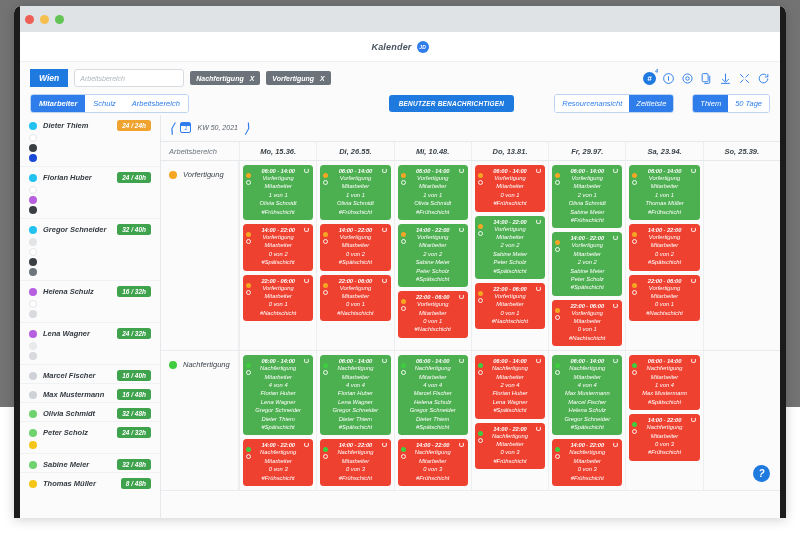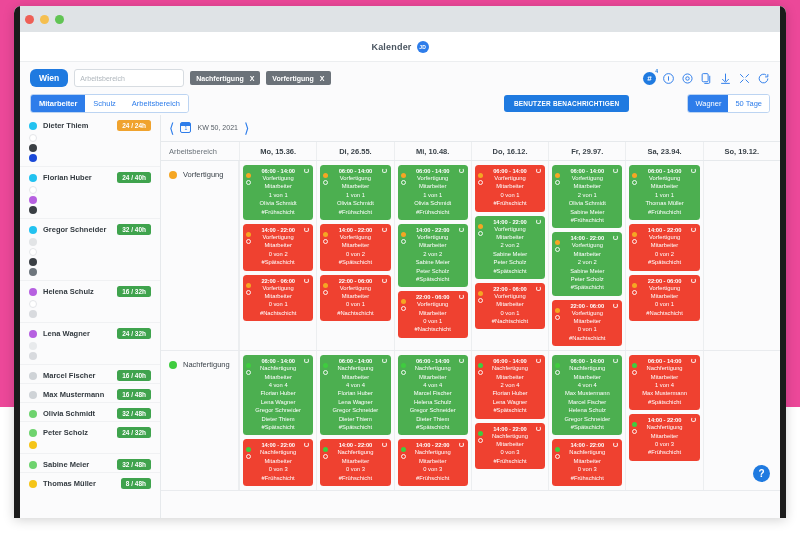--- a/index.html
+++ b/index.html
@@ -2,21 +2,21 @@
 <html><head>
 <meta charset="utf-8">
 <style>
   * { box-sizing: border-box; margin: 0; padding: 0; }
   body {
     width: 800px; height: 533px;
     background: #ffffff;
     font-family: "Liberation Sans", sans-serif;
     overflow: hidden;
   }
-  .screen { position: relative; width: 800px; height: 407px; background:#ec4899; }
+  .screen { position: relative; width: 800px; height: 407px; background:#737373;font-style:italic; }
 
   
   .window {
     position: absolute; left: 14px; top: 6px;
     width: 772px; height: 512px;
     background: #dfe3e6;
     border-radius: 7px 7px 0 0;
     box-shadow: 0 2px 12px rgba(0,0,0,.18);
     overflow: hidden;
   }
@@ -32,21 +32,21 @@
   
   .appheader { height:30px; background:#fff; display:flex; align-items:center; justify-content:center;
                border-bottom:1px solid #eceef0; position:relative; }
   .app-title { font-size:9px; color:#4a5560; font-weight:600; letter-spacing:.2px; }
   .avatar-badge { width:12px; height:12px; border-radius:50%; background:#2e7dea; margin-left:5px;
                   display:inline-flex; align-items:center; justify-content:center;
                   font-size:5px; color:#fff; font-weight:700; }
 
   
   .filterbar { display:flex; align-items:center; padding:7px 10px 4px 10px; gap:6px; }
-  .chip-city { background:#1f7ae0; color:#fff; font-size:8.5px; font-weight:700; padding:4px 9px; border-radius:6px; }
+  .chip-city { background:#1f7ae0; color:#fff; font-size:8.5px; font-weight:700; padding:4px 9px; border-radius:0; }
   .ab-input { width:110px; height:18px; border:1px solid #d7dce1; border-radius:3px; background:#fff;
               font-size:7px; color:#b0b7bd; padding:0 5px; line-height:18px; }
   .tag { background:#6b7279; color:#fff; font-size:7px; font-weight:600; padding:3.5px 6px; border-radius:2px;
          display:flex; align-items:center; gap:6px; }
   .tag .x { font-weight:700; font-size:7px; }
 
   
   .toolicons { position:absolute; right:10px; top:40px; display:flex; align-items:center; gap:6px; }
   .ticon { width:13px; height:13px; position:relative; color:#2e7dea; }
   .ticon svg { width:13px; height:13px; display:block; }
@@ -200,25 +200,29 @@
           <div>Schulz</div>
           <div>Arbeitsbereich</div>
         </div>
 
         <div style="flex:1"></div>
 
         <div class="btn-notify">BENUTZER BENACHRICHTIGEN</div>
 
         <div style="width:40px"></div>
 
+        <div class="segbar">
+          <div>Resourcenansicht</div>
+          <div class="on">Zeitleiste</div>
+        </div>
 
         <div style="width:18px"></div>
 
         <div class="segbar">
-          <div class="on">Wagner</div>
+          <div class="on">Thiem</div>
           <div>50 Tage</div>
         </div>
       </div>
 
       <div class="bodysplit">
 
         <div class="sidebar">
           <div class="emplist" id="emplist">
               <div class="emprow">
                 <span class="edot" style="background:#22c2f0"></span>
@@ -311,24 +315,24 @@
             <span class="calicon">1</span>
             <span class="kwtxt">KW 50, 2021</span>
             <span class="chev">⟩</span>
           </div>
 
           <div class="calhead" id="calhead">
               <div class="hcell first">Arbeitsbereich</div>
               <div class="hcell">Mo, 15.36.</div>
               <div class="hcell">Di, 26.55.</div>
               <div class="hcell">Mi, 10.48.</div>
-              <div class="hcell">Do, 16.12.</div>
+              <div class="hcell">Do, 13.81.</div>
               <div class="hcell">Fr, 29.97.</div>
               <div class="hcell">Sa, 23.94.</div>
-              <div class="hcell">So, 19.12.</div>
+              <div class="hcell">So, 25.39.</div>
             </div>
           <div class="calgrid" id="calgrid">
               <div class="grouprow">
                 <div class="groupname">
                   <span class="gdot" style="background:#f5a623"></span>
                   <span class="glabel">Vorfertigung</span>
                 </div>
                 <div class="daycols">
                   <div class="daycol">
                     <div class="shift green">

